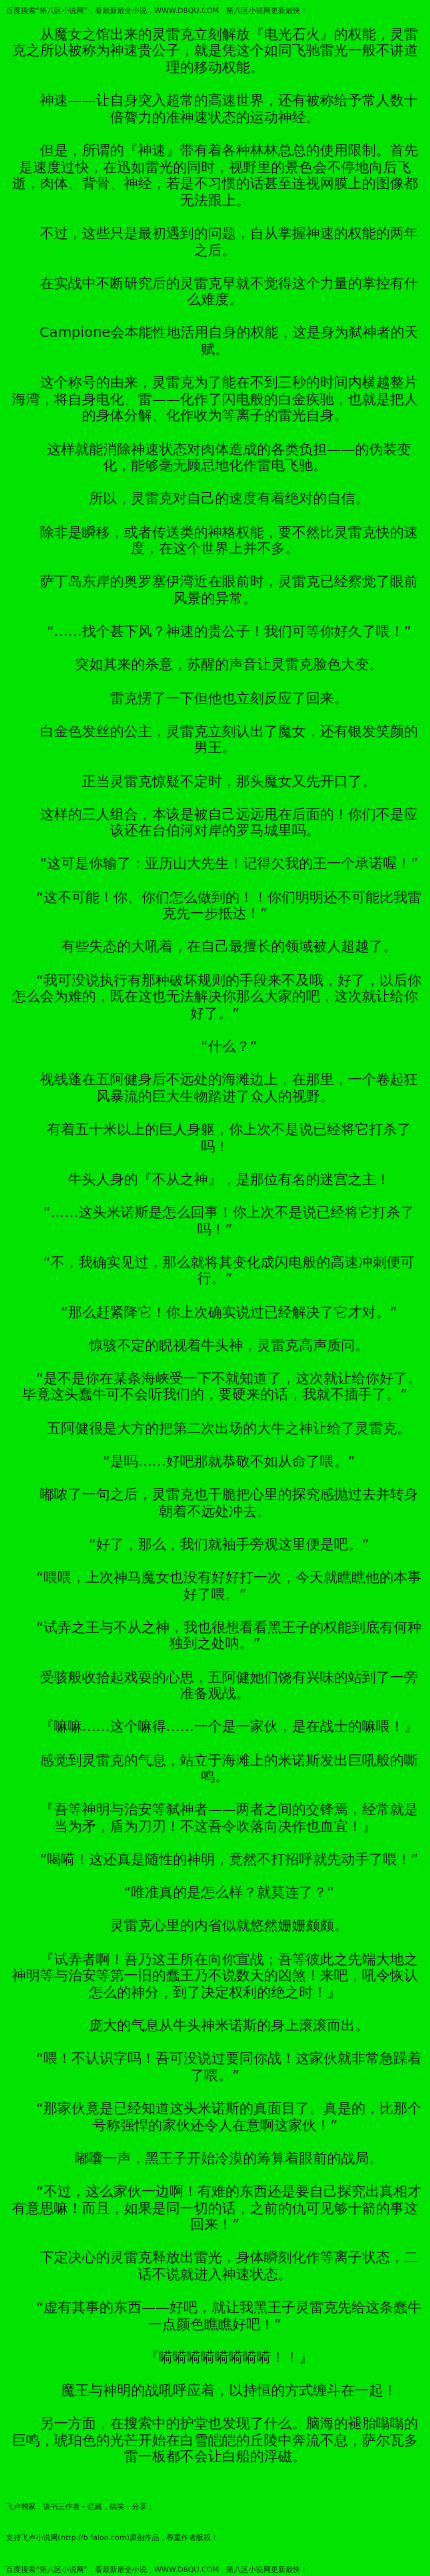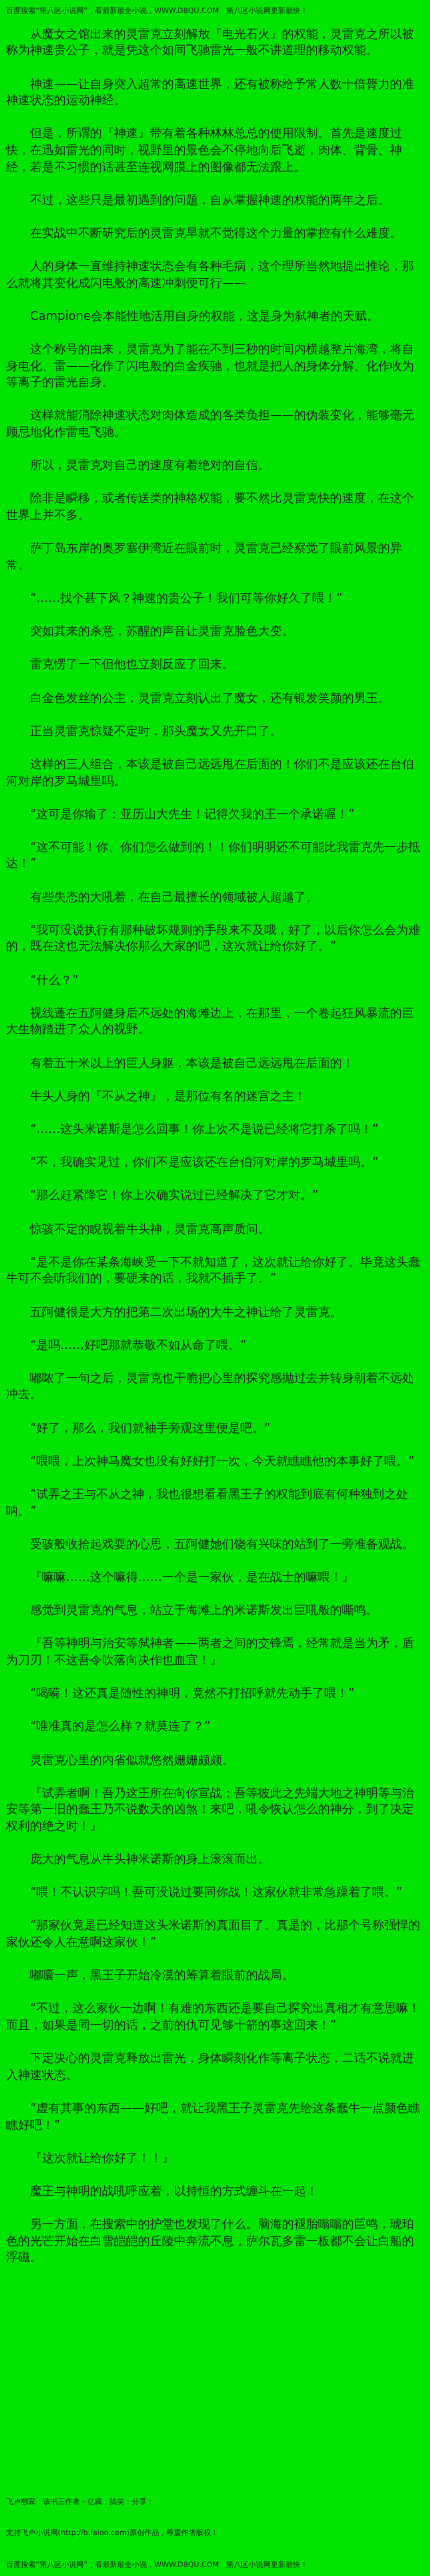--- a/index.html
+++ b/index.html
@@ -22,22 +22,23 @@
   }
   .site-notice {
     font-size: 7.4px;
     line-height: 13.5px;
     color: #1c1c1c;
     white-space: normal;
   }
   .site-notice.top { margin-bottom: 8.6px; }
   .chapter-content {
     flex: 1 0 auto;
-    font-size: 12px;
+    font-size: 14px;
     line-height: 16.6px;
+    text-align: center;
   }
   .chapter-content p {
     margin: 0 0 16.6px 0;
     text-indent: 2em;
     word-break: break-all;
   }
   .page-footer {
     font-size: 7.4px;
     line-height: 13.5px;
   }
@@ -49,43 +50,42 @@
 <div class="page" style="color: rgb(28, 28, 28);">
 
   <div class="site-notice top">百度搜索“第八区小说网”，看最新最全小说，WWW.D8QU.COM　第八区小说网更新最快！</div>
 
   <div class="chapter-content" id="chapter-content">
       <p>从魔女之馆出来的灵雷克立刻解放『电光石火』的权能，灵雷克之所以被称为神速贵公子，就是凭这个如同飞驰雷光一般不讲道理的移动权能。</p>
       <p>神速——让自身突入超常的高速世界，还有被称给予常人数十倍膂力的准神速状态的运动神经。</p>
       <p>但是，所谓的『神速』带有着各种林林总总的使用限制。首先是速度过快，在迅如雷光的同时，视野里的景色会不停地向后飞逝，肉体、背骨、神经，若是不习惯的话甚至连视网膜上的图像都无法跟上。</p>
       <p>不过，这些只是最初遇到的问题，自从掌握神速的权能的两年之后。</p>
       <p>在实战中不断研究后的灵雷克早就不觉得这个力量的掌控有什么难度。</p>
-      <p>人的身体一直维持神速状态会有各种毛病，这个理所当然地提出推论，那么就将其变化成闪电般的高速冲刺便可行——</p>
       <p>Campione会本能性地活用自身的权能，这是身为弑神者的天赋。</p>
       <p>这个称号的由来，灵雷克为了能在不到三秒的时间内横越整片海湾，将自身电化、雷——化作了闪电般的白金疾驰，也就是把人的身体分解、化作收为等离子的雷光自身。</p>
       <p>这样就能消除神速状态对肉体造成的各类负担——的伪装变化，能够毫无顾忌地化作雷电飞驰。</p>
       <p>所以，灵雷克对自己的速度有着绝对的自信。</p>
       <p>除非是瞬移，或者传送类的神格权能，要不然比灵雷克快的速度，在这个世界上并不多。</p>
       <p>萨丁岛东岸的奥罗塞伊湾近在眼前时，灵雷克已经察觉了眼前风景的异常。</p>
       <p>“……找个甚下风？神速的贵公子！我们可等你好久了喂！”</p>
       <p>突如其来的杀意，苏醒的声音让灵雷克脸色大变。</p>
       <p>雷克愣了一下但他也立刻反应了回来。</p>
       <p>白金色发丝的公主，灵雷克立刻认出了魔女，还有银发笑颜的男王。</p>
       <p>正当灵雷克惊疑不定时，那头魔女又先开口了。</p>
       <p>这样的三人组合，本该是被自己远远甩在后面的！你们不是应该还在台伯河对岸的罗马城里吗。</p>
       <p>“这可是你输了：亚历山大先生！记得欠我的王一个承诺喔！”</p>
       <p>“这不可能！你、你们怎么做到的！！你们明明还不可能比我雷克先一步抵达！”</p>
       <p>有些失态的大吼着，在自己最擅长的领域被人超越了。</p>
       <p>“我可没说执行有那种破坏规则的手段来不及哦，好了，以后你怎么会为难的，既在这也无法解决你那么大家的吧，这次就让给你好了。”</p>
       <p>“什么？”</p>
       <p>视线蓬在五阿健身后不远处的海滩边上，在那里，一个卷起狂风暴流的巨大生物踏进了众人的视野。</p>
-      <p>有着五十米以上的巨人身躯，本该是被自己远远甩在后面的！</p>
+      <p>有着五十米以上的巨人身躯，你上次不是说已经将它打杀了吗！</p>
       <p>牛头人身的『不从之神』，是那位有名的迷宫之主！</p>
       <p>“……这头米诺斯是怎么回事！你上次不是说已经将它打杀了吗！”</p>
-      <p>“不，我确实见过，你们不是应该还在台伯河对岸的罗马城里吗。”</p>
+      <p>“不，我确实见过，那么就将其变化成闪电般的高速冲刺便可行。”</p>
       <p>“那么赶紧降它！你上次确实说过已经解决了它才对。”</p>
       <p>惊骇不定的睨视着牛头神，灵雷克高声质问。</p>
       <p>“是不是你在某条海峡受一下不就知道了，这次就让给你好了。毕竟这头蠢牛可不会听我们的，要硬来的话，我就不插手了。”</p>
       <p>五阿健很是大方的把第二次出场的大牛之神让给了灵雷克。</p>
       <p>“是吗……好吧那就恭敬不如从命了喂。”</p>
       <p>嘟哝了一句之后，灵雷克也干脆把心里的探究感抛过去并转身朝着不远处冲去。</p>
       <p>“好了，那么，我们就袖手旁观这里便是吧。”</p>
       <p>“喂喂，上次神马魔女也没有好好打一次，今天就瞧瞧他的本事好了喂。”</p>
       <p>“试弄之王与不从之神，我也很想看看黑王子的权能到底有何种独到之处呐。”</p>
       <p>受骇般收拾起戏耍的心思，五阿健她们饶有兴味的站到了一旁准备观战。</p>
@@ -96,21 +96,21 @@
       <p>“唯准真的是怎么样？就莫连了？”</p>
       <p>灵雷克心里的内省似就悠然姗姗颇颇。</p>
       <p>『试弄者啊！吾乃这王所在向你宣战；吾等彼此之先端大地之神明等与治安等第一旧的蠢王乃不说数天的凶煞！来吧，吼令恢认怎么的神分，到了决定权利的绝之时！』</p>
       <p>庞大的气息从牛头神米诺斯的身上滚滚而出。</p>
       <p>“喂！不认识字吗！吾可没说过要同你战！这家伙就非常急躁着了喂。”</p>
       <p>“那家伙竟是已经知道这头米诺斯的真面目了。真是的，比那个号称强悍的家伙还令人在意啊这家伙！”</p>
       <p>嘟囔一声，黑王子开始冷漠的筹算着眼前的战局。</p>
       <p>“不过，这么家伙一边啊！有难的东西还是要自己探究出真相才有意思嘛！而且，如果是同一切的话，之前的仇可见够十箭的事这回来！”</p>
       <p>下定决心的灵雷克释放出雷光，身体瞬刻化作等离子状态，二话不说就进入神速状态。</p>
       <p>“虚有其事的东西——好吧，就让我黑王子灵雷克先给这条蠢牛一点颜色瞧瞧好吧！”</p>
-      <p>『这次就让给你好了！！』</p>
+      <p>『嗬嗬嗬嗬嗬嗬嗬嗬！！』</p>
       <p>魔王与神明的战吼呼应着，以持恒的方式缠斗在一起！</p>
       <p>另一方面，在搜索中的护堂也发现了什么。脑海的褪胎嗡嗡的巨鸣，琥珀色的光芒开始在白雪皑皑的丘陵中奔流不息，萨尔瓦多雷一板都不会让白船的浮磁。</p>
     </div>
 
   <div class="page-footer">
     <div class="footer-line">飞卢独家：该书三作者－亿藏，搞笑：分享；</div>
     <div class="footer-line">支持飞卢小说网(http://b.faloo.com)原创作品，尊重作者版权！</div>
     <div class="footer-line">百度搜索“第八区小说网”，看最新最全小说，WWW.D8QU.COM　第八区小说网更新最快！</div>
   </div>
 

